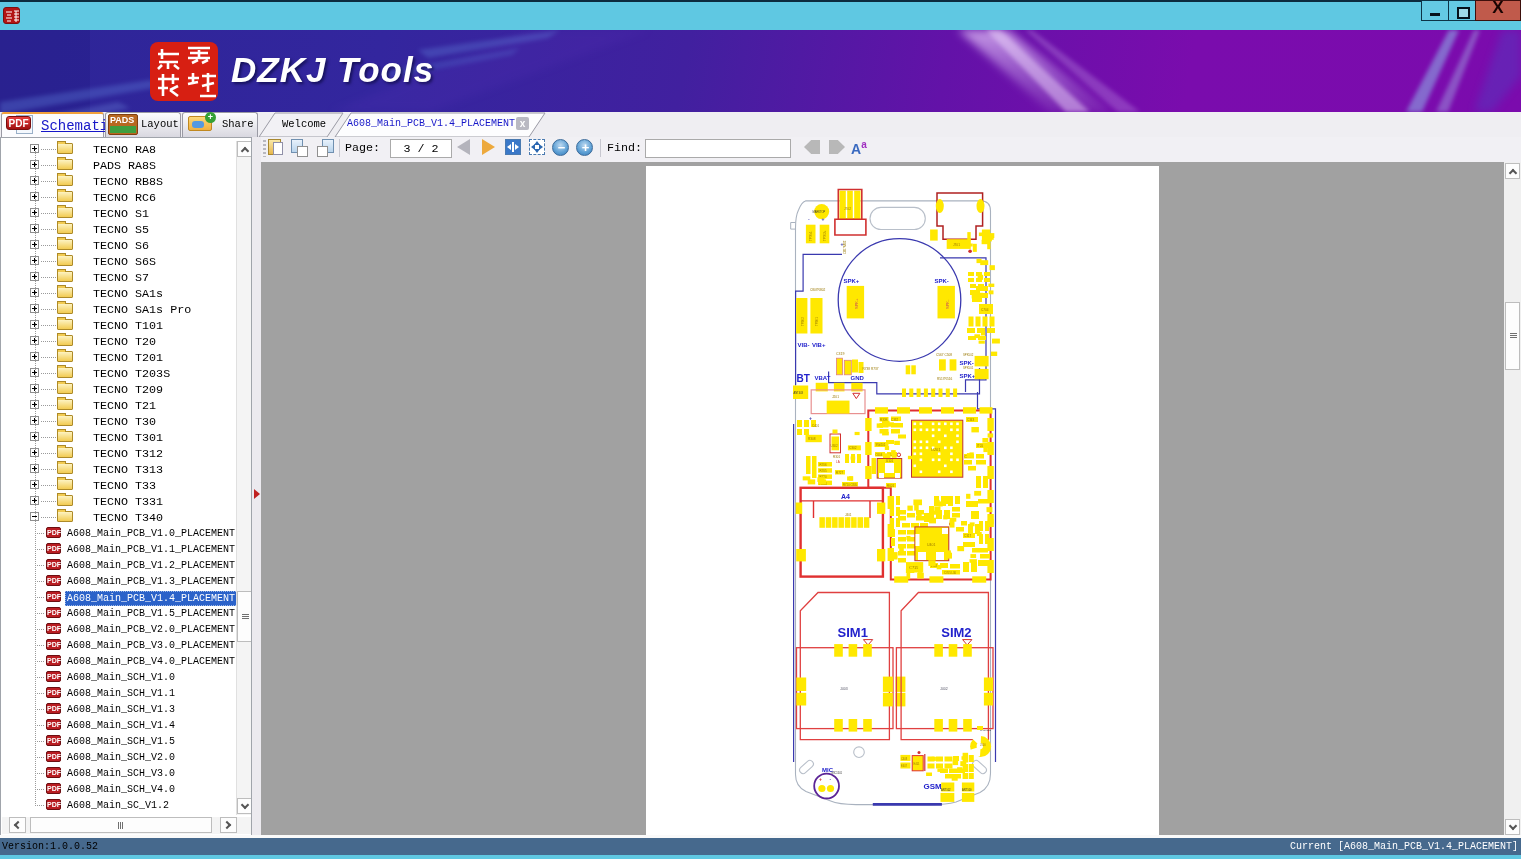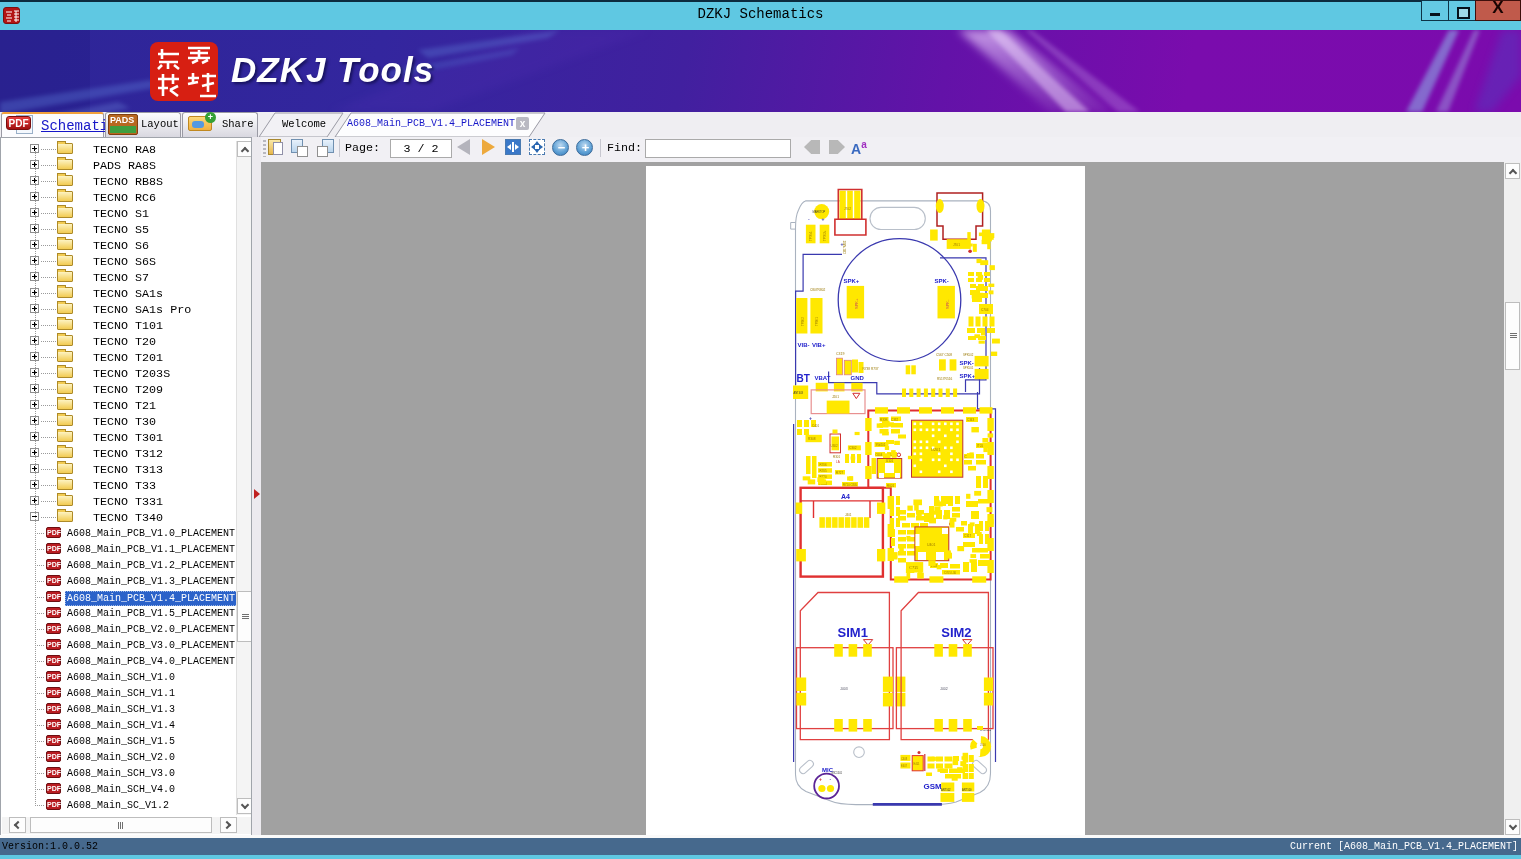--- a/index.html
+++ b/index.html
@@ -73,21 +73,21 @@
 .grip3h::before { content:''; position:absolute; left:calc(50% - 3px); top:4px; width:1px; height:7px; background:#707070; box-shadow:2px 0 #707070, 4px 0 #707070; }
 #splitter { position:absolute; left:252px; top:137px; width:9px; height:700px; background:#eceaef; }
 #splitarrow { position:absolute; left:254px; top:489px; width:0; height:0;
   border-top:5px solid transparent; border-bottom:5px solid transparent; border-left:6px solid #c02020; }
 
 
 #toolbar { position:absolute; left:261px; top:137px; width:1260px; height:25px;
   background:#f1f0f4; }
 #docarea { position:absolute; left:261px; top:162px; width:1243px; height:675px;
   background:#a1a1a1; }
-#page { position:absolute; left:385px; top:4px; width:439px; height:671px; background:#fff; }
+#page { position:absolute; left:385px; top:4px; width:513px; height:671px; background:#fff; }
 #vscroll { position:absolute; left:1504px; top:162px; width:17px; height:675px;
   background:#f0f0f0; }
 
 #btnmin::before { content:''; position:absolute; left:8px; top:12px; width:10px; height:3px; background:#06121c; }
 #btnmax::before { content:''; position:absolute; left:8px; top:6px; width:9px; height:8px; border:2px solid #06121c; background:#9fd9e8; }
 #btnclose::before { content:'X'; position:absolute; left:0; top:-3px; width:44px; text-align:center; font:bold 17px "Liberation Sans",sans-serif; color:#180402; }
 
 #logo svg { position:absolute; left:0; top:0; }
 
 .tab { position:absolute; top:112px; height:25px; background:linear-gradient(#fdfdfe,#d9d8e0); border:1px solid #9a9aa4; border-bottom:none; border-radius:3px 3px 0 0; font-size:10.5px; color:#000; }
@@ -128,21 +128,20 @@
 
 <div id="titlebar"></div>
 
 <div id="appicon"><svg width="17" height="17">
         <g stroke="#fff" stroke-width="1" fill="none">
           <path d="M2,4 H8 M3,7 H7 M2,10 H8 M3,13 H7"></path>
           <path d="M10,3 H15 M10,6 H15 M10,9 H15 M10,12 H15 M12,3 V14"></path>
         </g>
       </svg></div>
 
-<div id="titletext">DZKJ Schematics</div>
 
 <div class="winbtn" id="btnmin"></div>
 
 <div class="winbtn" id="btnmax"></div>
 
 <div class="winbtn" id="btnclose"></div>
 
 <div id="banner">
       <svg width="1521" height="82" style="position:absolute;left:0;top:0;">
 <defs>

